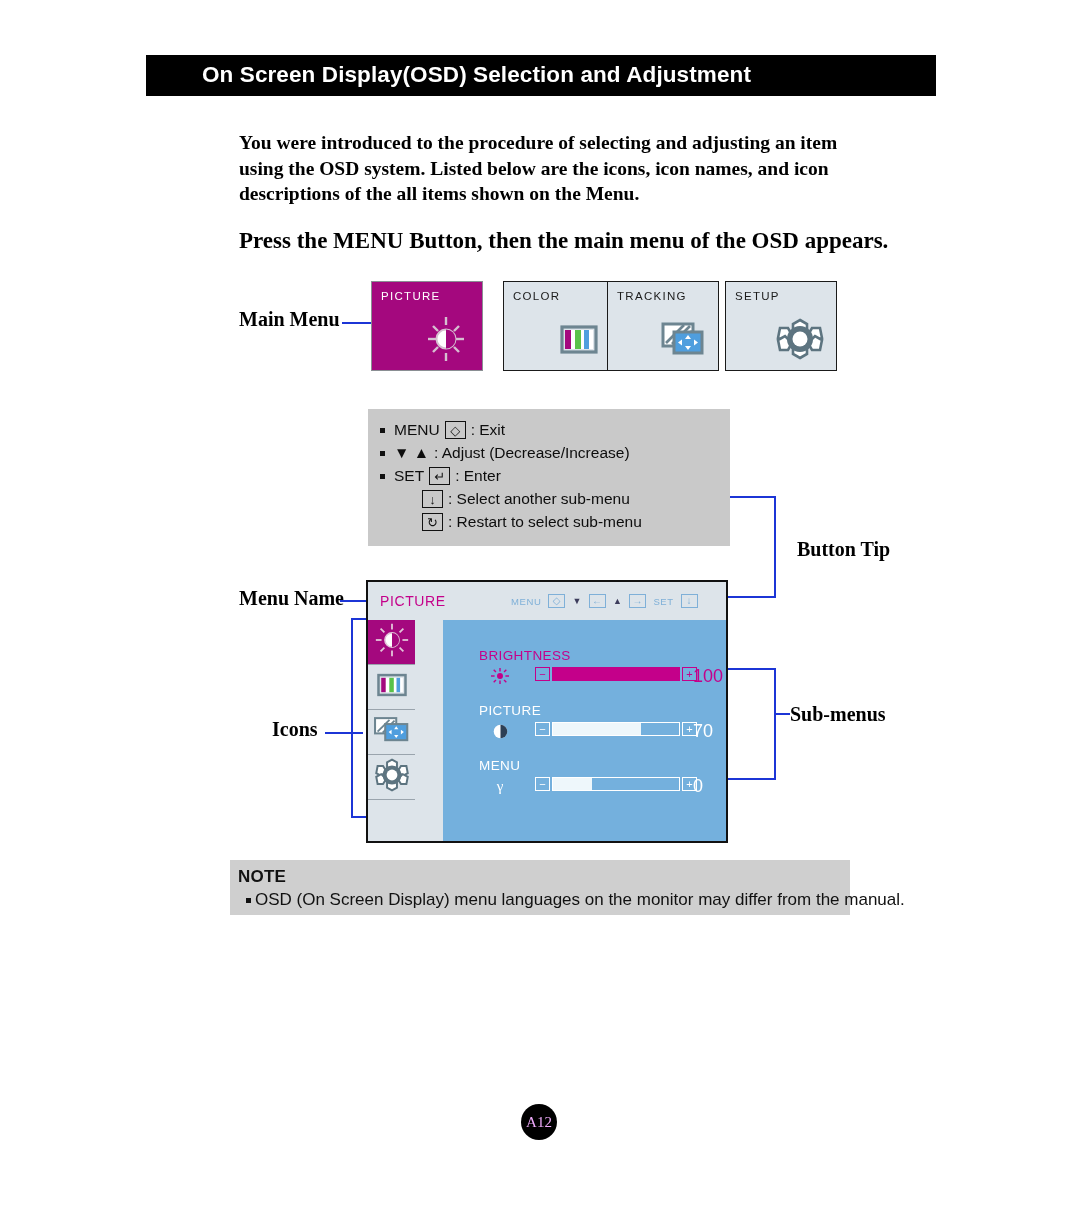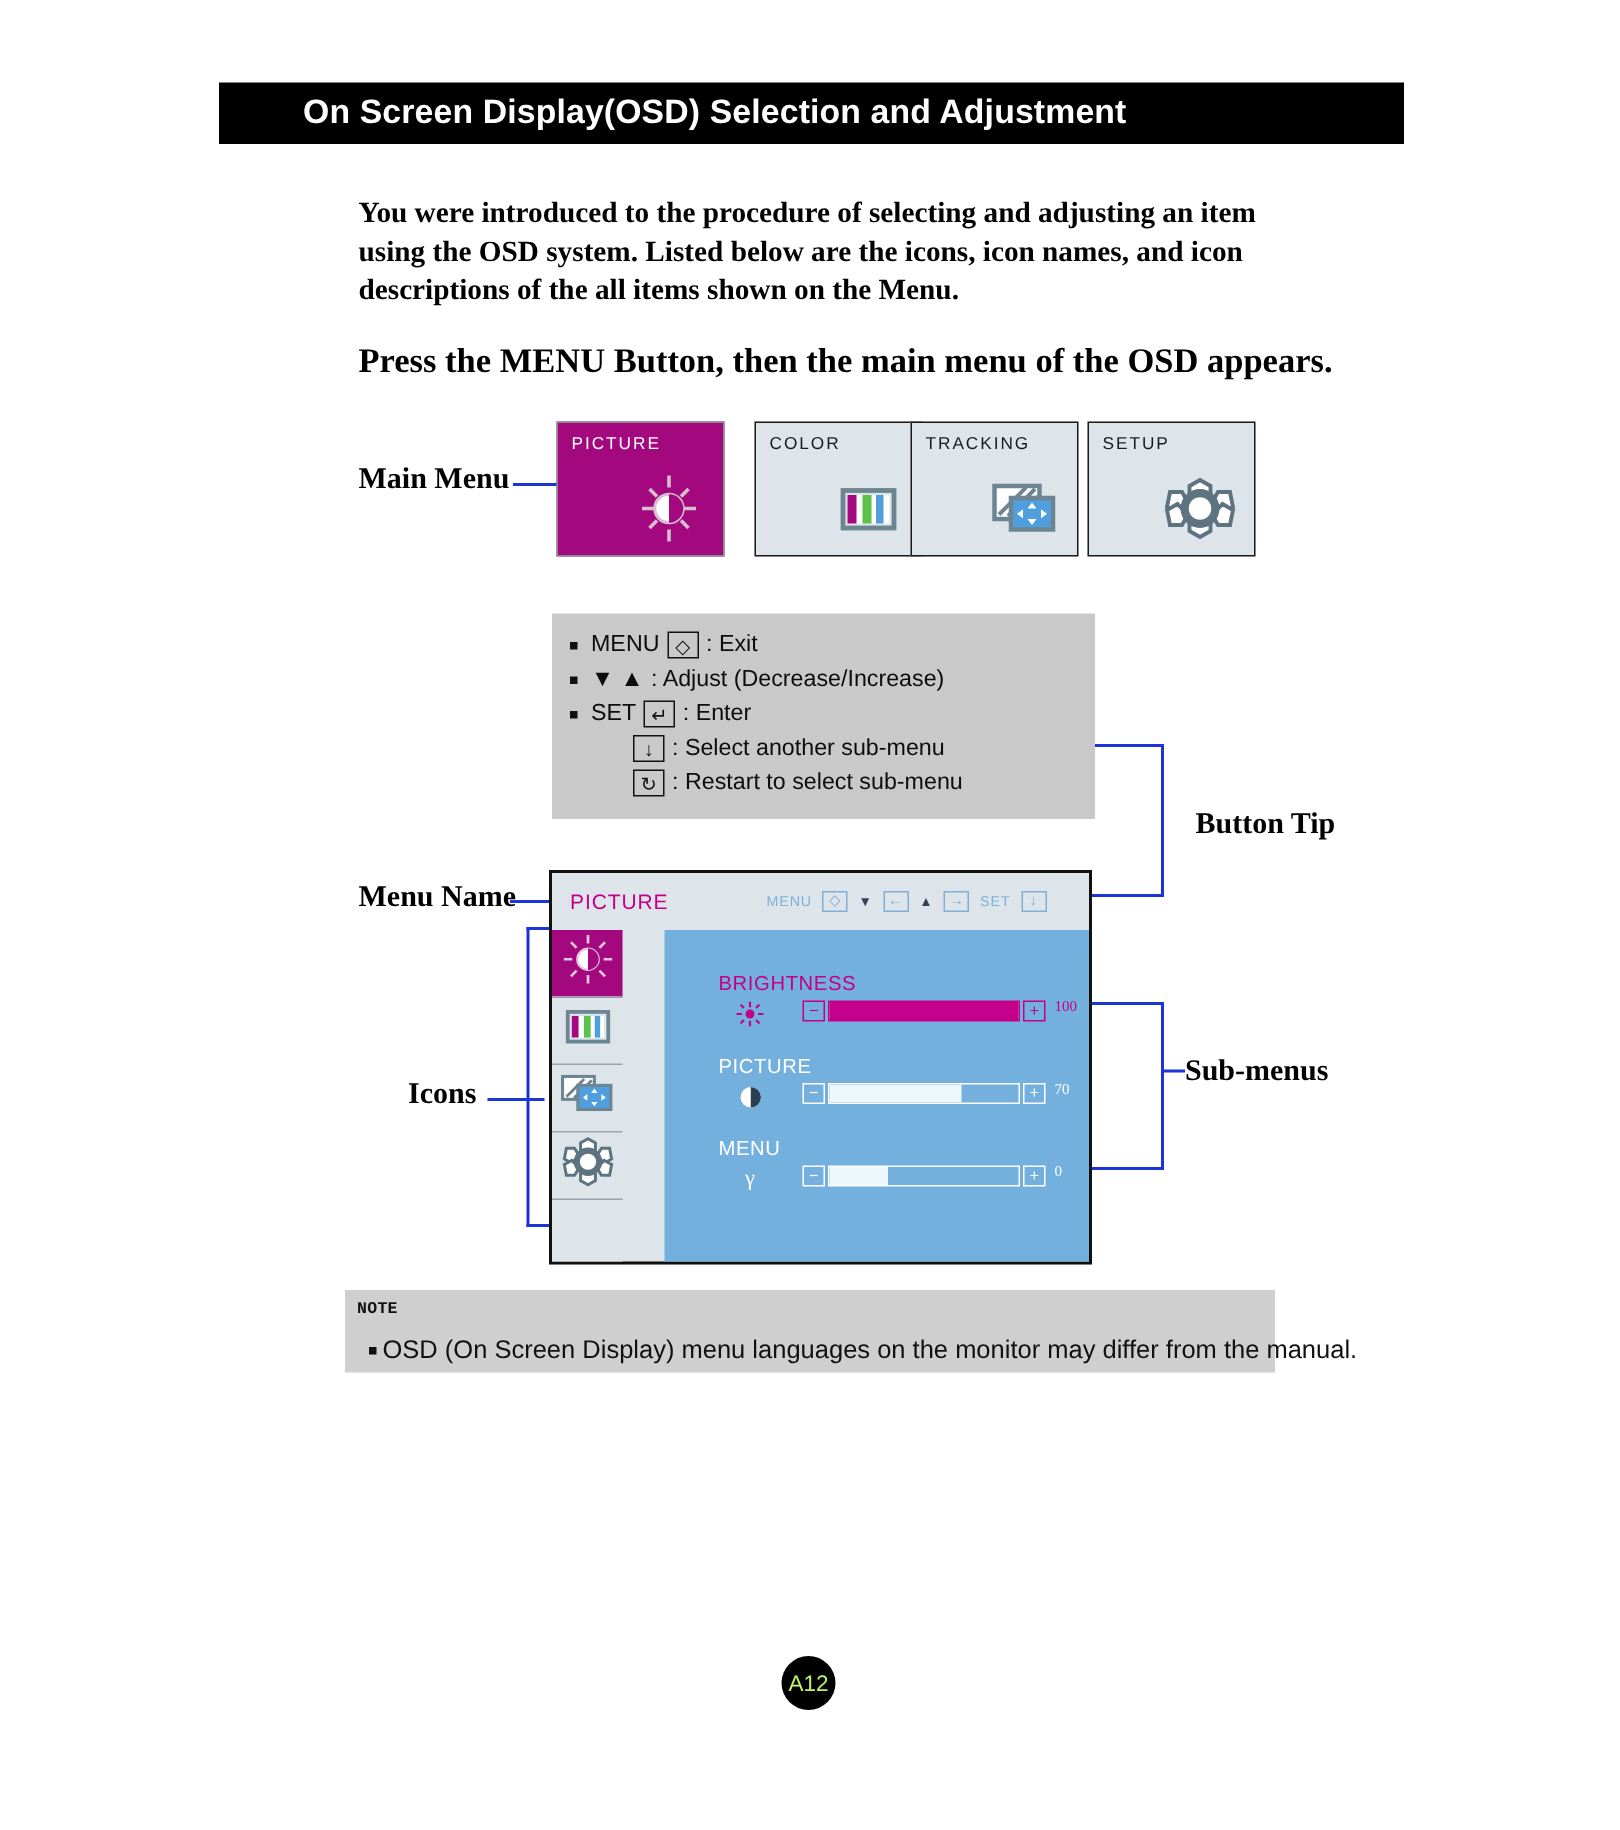--- a/index.html
+++ b/index.html
@@ -130,46 +130,46 @@
   }
   .pm.pink{border-color:#c4008a;color:#c4008a;}
   .track{
     width:128px;height:14px;border:1.4px solid #fff;box-sizing:border-box;
     background:#74b0dd;margin:0 2px;position:relative;overflow:hidden;
   }
   .track.pink{border-color:#c4008a;}
   .fill{position:absolute;left:0;top:0;bottom:0;background:#eef7fb;}
   .fill.pink{background:#c4008a;}
   .val{
-    position:absolute;left:260px;top:18px;
-    font-family:Liberation Serif, serif;font-size:10px;color:#ffffff;
+    position:absolute;left:250px;top:18px;
+    font-family:Liberation Sans, sans-serif;font-size:18px;color:#ffffff;
   }
   .val.pink{color:#c4008a;}
 
   
   .notebox{
     position:absolute;left:230px;top:860px;width:620px;height:55px;
     background:#cfcfcf;
   }
   .note-h{
     position:absolute;left:8px;top:7px;
-    font-family:Liberation Mono, monospace;font-size:11px;
+    font-family:Liberation Sans, sans-serif;font-size:17px;
     font-weight:bold;color:#111;letter-spacing:.2px;
   }
   .note-b{
     position:absolute;left:16px;top:30px;
     font-family:"Liberation Sans",sans-serif;font-size:17px;color:#111;
     white-space:nowrap;display:flex;align-items:center;
   }
 
   
   .badge{
     position:absolute;left:521px;top:1104px;width:36px;height:36px;
-    border-radius:50%;background:#000;color:#bef264;
-    font-family:Liberation Sans, sans-serif;font-size:15px;
+    border-radius:50%;background:#000;color:#f0abfc;
+    font-family:Liberation Serif, serif;font-size:15px;
     display:flex;align-items:center;justify-content:center;
   }
 </style>
 </head>
 <body>
 
 <div class="page">
 
   <div class="titlebar">
     <div class="t">On Screen Display(OSD) Selection and Adjustment</div>

